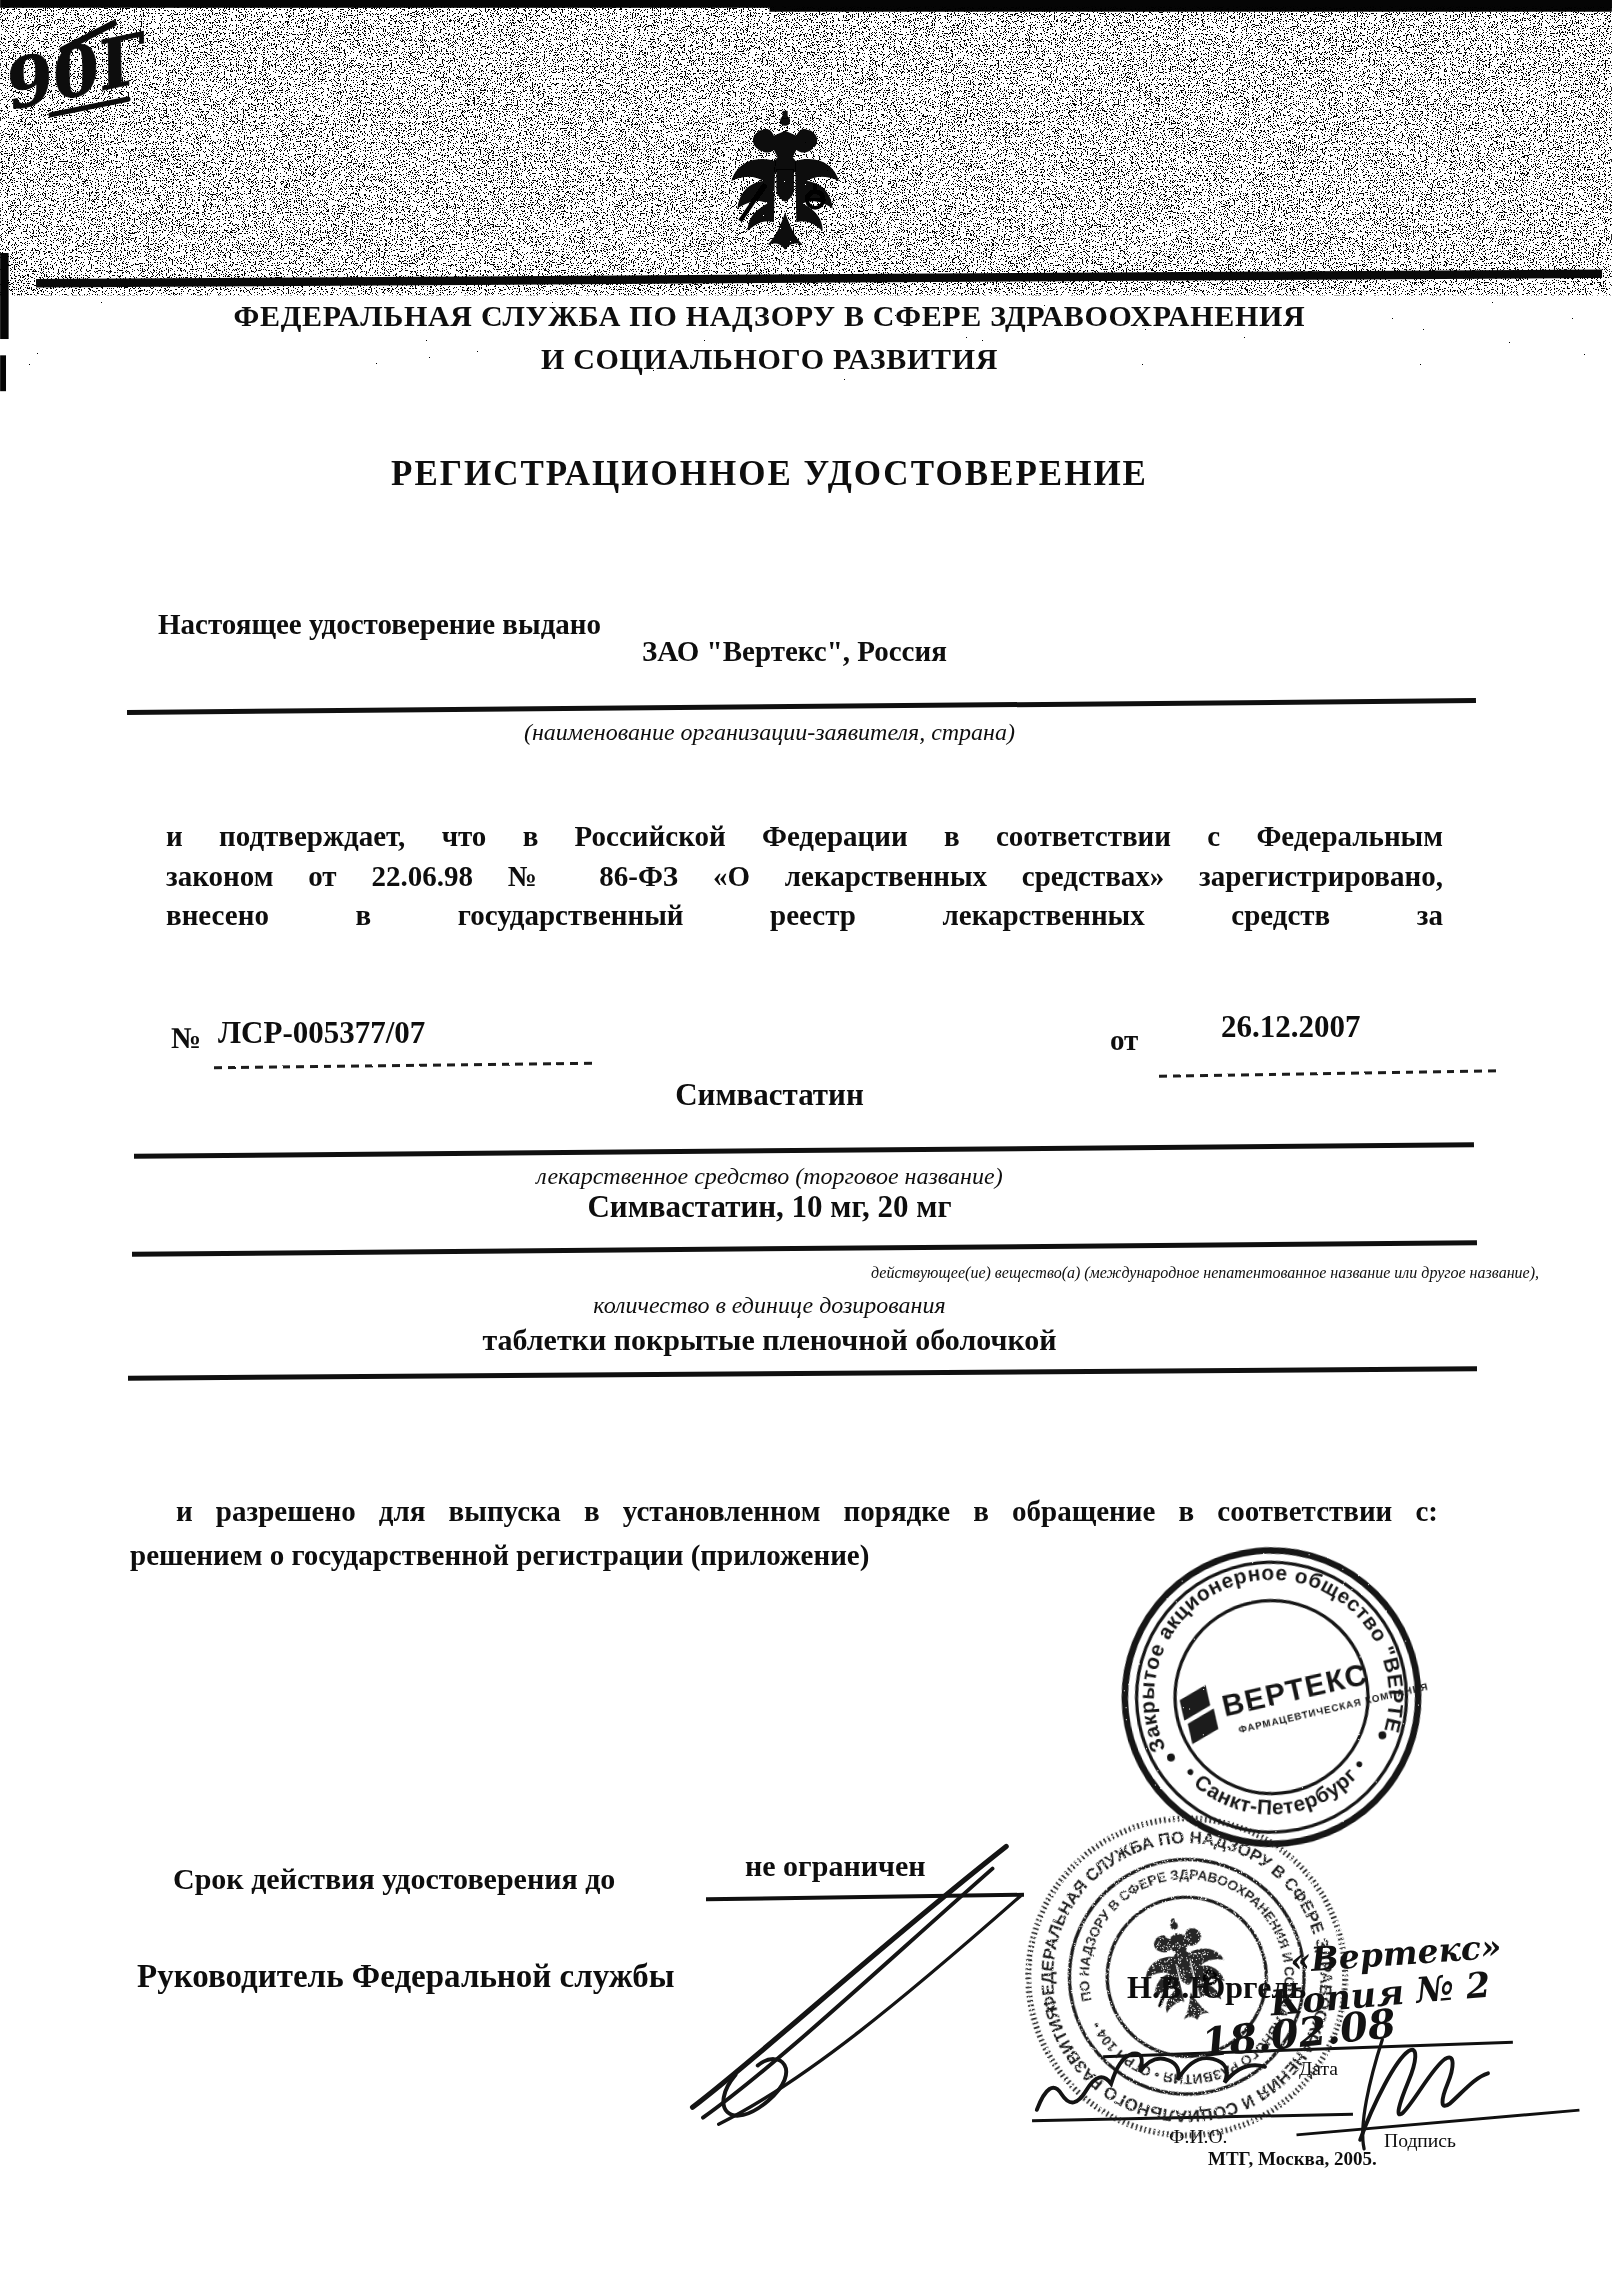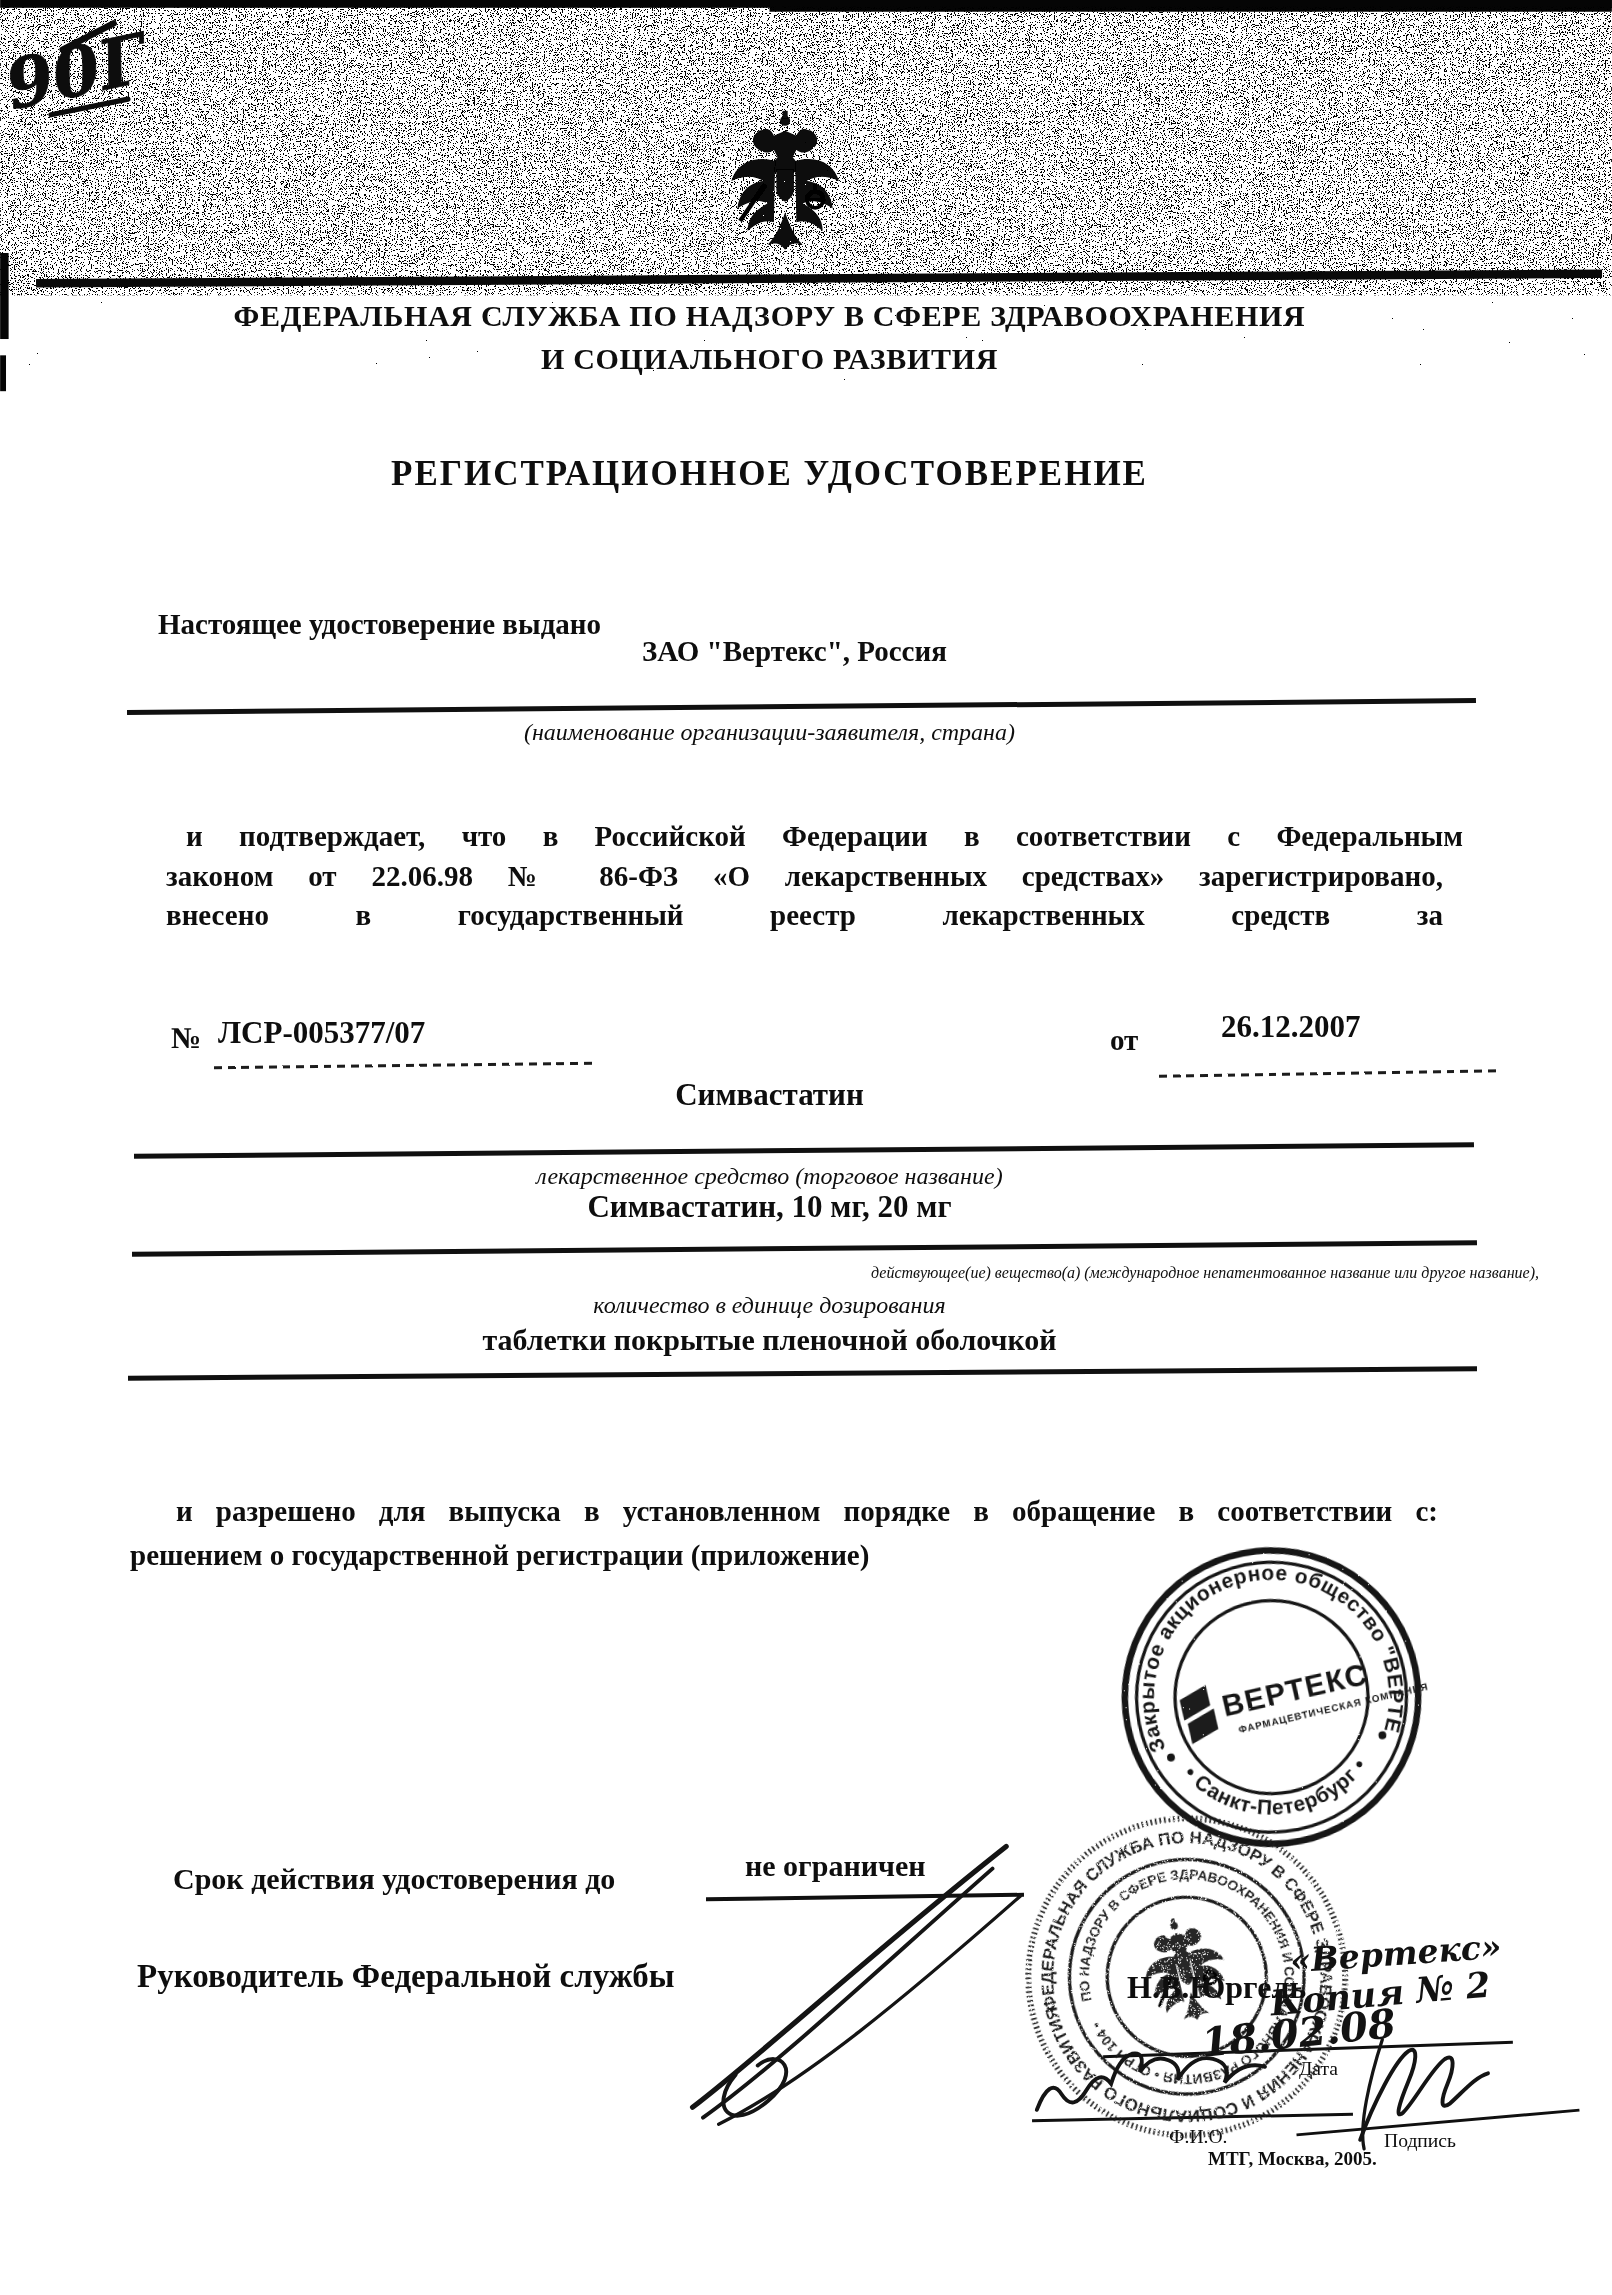--- a/index.html
+++ b/index.html
@@ -27,21 +27,21 @@
   <div class="cx b txt" style="top:299px;font-size:30px;letter-spacing:0.7px;">ФЕДЕРАЛЬНАЯ СЛУЖБА ПО НАДЗОРУ В СФЕРЕ ЗДРАВООХРАНЕНИЯ</div>
   <div class="cx b txt" style="top:342px;font-size:30px;letter-spacing:0.7px;">И СОЦИАЛЬНОГО РАЗВИТИЯ</div>
 
   <div class="cx b txt" style="top:454px;font-size:35px;letter-spacing:2px;">РЕГИСТРАЦИОННОЕ УДОСТОВЕРЕНИЕ</div>
 
   <div class="abs b txt" style="left:158px;top:608px;font-size:29px;">Настоящее удостоверение выдано</div>
   <div class="abs b txt" style="left:642px;top:635px;font-size:29px;">ЗАО "Вертекс", Россия</div>
   <div class="rule" style="left:127px;top:704px;width:1349px;height:4.6px;transform:rotate(-0.5deg);"></div>
   <div class="cx it txt" style="top:719px;font-size:24px;">(наименование организации-заявителя, страна)</div>
 
-  <div class="abs b just txt" style="left:166px;top:820px;width:1277px;font-size:29px;margin-left:20px;">и подтверждает, что в Российской Федерации в соответствии с Федеральным</div>
+  <div class="abs b just txt" style="left:166px;top:820px;width:1277px;font-size:29px;">и подтверждает, что в Российской Федерации в соответствии с Федеральным</div>
   <div class="abs b just txt" style="left:166px;top:860px;width:1277px;font-size:29px;">законом от 22.06.98 № 86-ФЗ «О лекарственных средствах» зарегистрировано,</div>
   <div class="abs b just txt" style="left:166px;top:899px;width:1277px;font-size:29px;">внесено в государственный реестр лекарственных средств за</div>
 
   <div class="abs b txt" style="left:171px;top:1021px;font-size:30px;">№</div>
   <div class="abs b txt" style="left:218px;top:1015px;font-size:31px;">ЛСР-005377/07</div>
   <div class="dash" style="left:214px;top:1064px;width:381px;transform:rotate(-0.7deg);"></div>
 
   <div class="abs b txt" style="left:1110px;top:1024px;font-size:29px;text-align:right;">от</div>
   <div class="abs b txt" style="left:1221px;top:1009px;font-size:31px;">26.12.2007</div>
   <div class="dash" style="left:1159px;top:1072px;width:342px;transform:rotate(-0.9deg);"></div>

